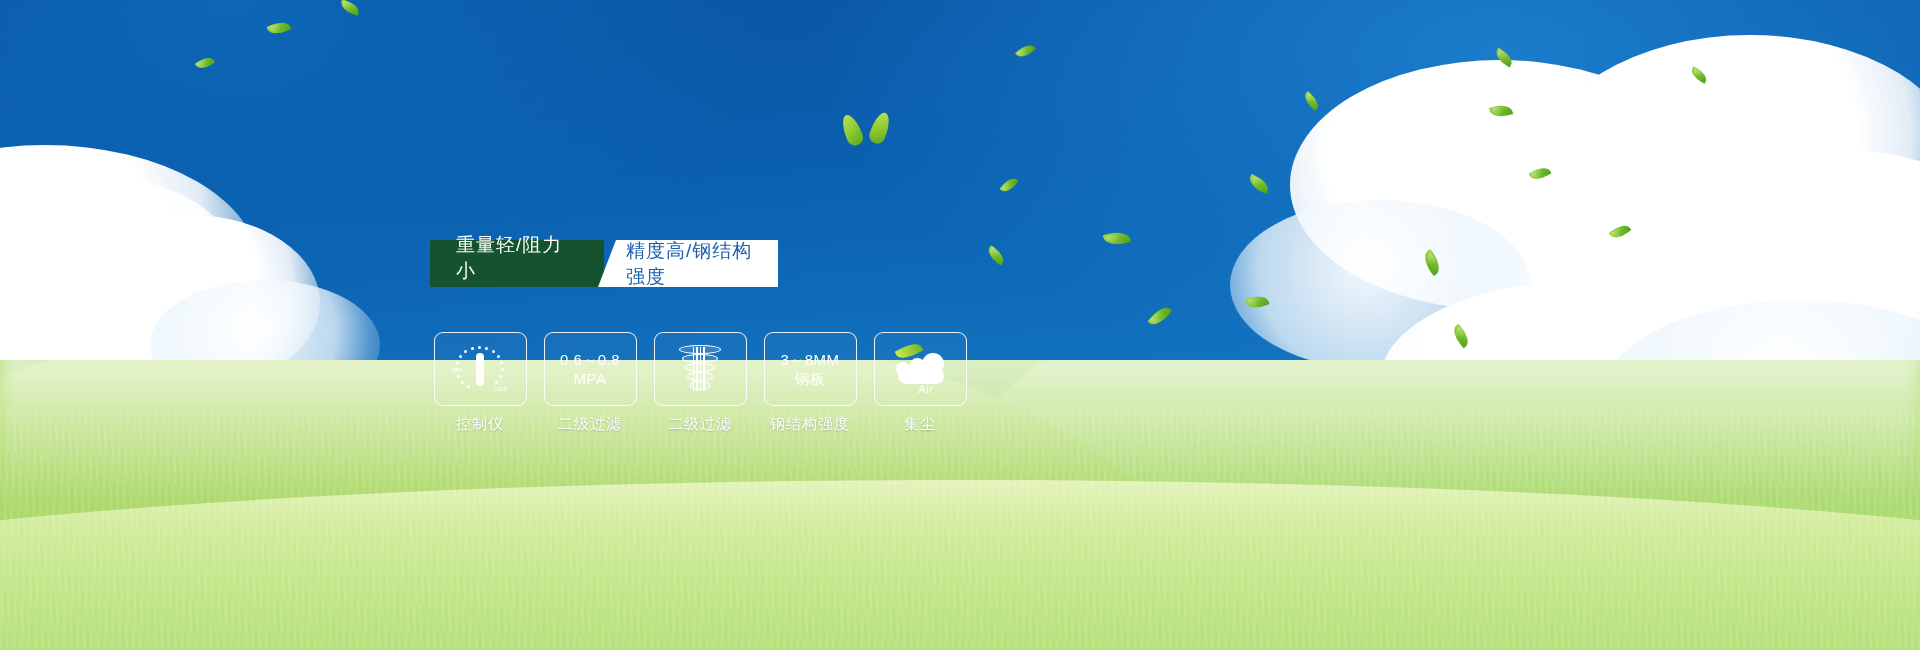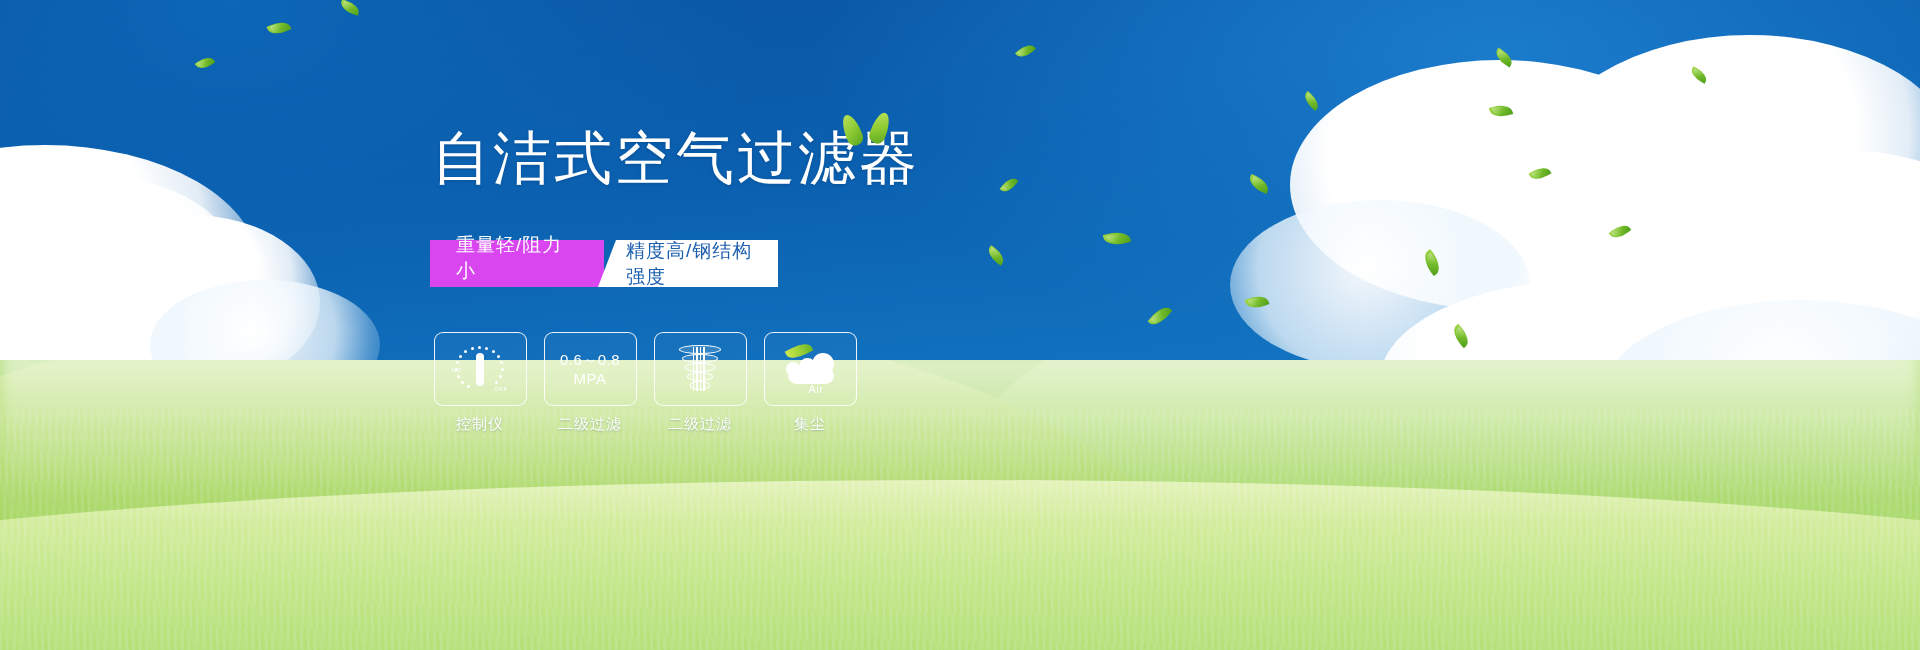--- a/index.html
+++ b/index.html
@@ -100,21 +100,21 @@
   .title-leaf.l2{left:32px;top:2px;transform:rotate(20deg);}
 
   
   .tabs{position:absolute;left:430px;top:240px;display:flex;height:47px;}
   .tab{
     display:flex;align-items:center;justify-content:center;
     font-size:19px;letter-spacing:1px;height:47px;
     position:relative;
   }
   .tab-a{
-    background:#d946ef;color:#ffffff;
+    background:#14532d;color:#ffffff;
     padding:0 26px 12px 26px;width:174px;box-sizing:border-box;
   }
   .tab-b{
     background:#ffffff;color:#1c5fae;
     padding:0 22px 0 28px;width:180px;box-sizing:border-box;
     clip-path:polygon(18px 0, 100% 0, 100% 100%, 0 100%);
     margin-left:-6px;
   }
 
   
@@ -213,21 +213,20 @@
   <div class="leaf" style="left:1450px;top:330px;width:22px;height:12px;transform:rotate(48deg);"></div>
   <div class="leaf" style="left:1148px;top:310px;width:24px;height:12px;transform:rotate(-50deg);"></div>
   <div class="leaf" style="left:1104px;top:232px;width:26px;height:13px;transform:rotate(-14deg);"></div>
   <div class="leaf" style="left:986px;top:250px;width:20px;height:11px;transform:rotate(36deg);"></div>
   <div class="leaf" style="left:1000px;top:180px;width:18px;height:10px;transform:rotate(-52deg);"></div>
   <div class="leaf" style="left:1690px;top:70px;width:18px;height:10px;transform:rotate(28deg);"></div>
   <div class="leaf" style="left:196px;top:58px;width:18px;height:10px;transform:rotate(-34deg);"></div>
 
   <div class="content">
 
-    <div class="title">自洁式空气过滤器</div>
 
     <div class="title-leaves">
       <span class="title-leaf l1"></span>
       <span class="title-leaf l2"></span>
     </div>
 
     <div class="tabs">
       <div class="tab tab-a">
         <span>重量轻/阻力小</span>
       </div>
@@ -280,20 +279,27 @@
             <span class="ring" style="top:10px;width:34px;height:7px;"></span>
             <span class="ring" style="top:19px;width:29px;height:7px;"></span>
             <span class="ring" style="top:28px;width:24px;height:7px;"></span>
             <span class="ring" style="top:37px;width:19px;height:7px;"></span>
             <span class="stem"></span>
           </div>
         </div>
         <div class="fcap">二级过滤</div>
       </div>
 
+      <div class="feature">
+        <div class="fbox">
+          <div class="ftext">3～8MM</div>
+          <div class="ftext">钢板</div>
+        </div>
+        <div class="fcap">钢结构强度</div>
+      </div>
 
       <div class="feature">
         <div class="fbox">
           <div class="cloudicon">
             <span class="ileaf" style="left:4px;top:-2px;"></span>
             <span class="cpuff" style="left:30px;top:6px;width:22px;height:22px;"></span>
             <span class="cpuff" style="left:17px;top:11px;width:17px;height:17px;"></span>
             <span class="cpuff" style="left:4px;top:15px;width:14px;height:14px;"></span>
             <span class="cbase"></span>
             <span class="air">Air</span>

